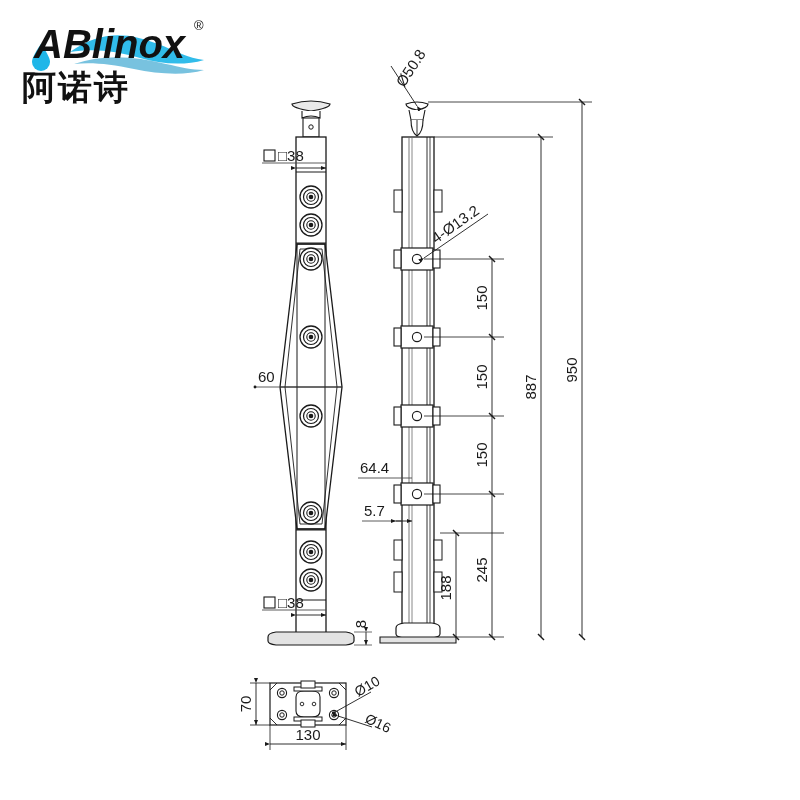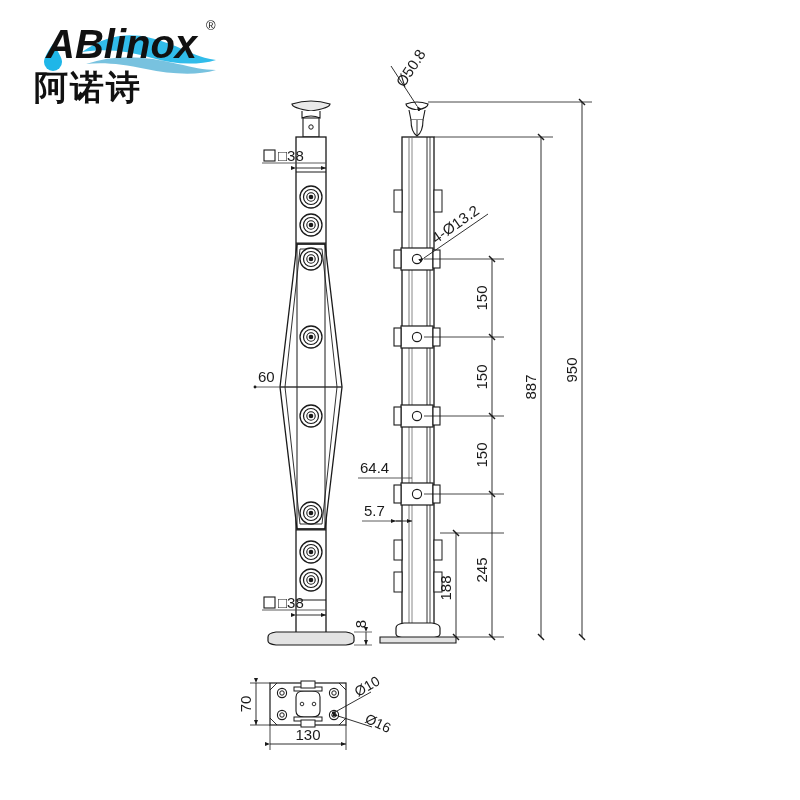--- a/index.html
+++ b/index.html
@@ -4,21 +4,21 @@
 <title>ABlinox Balustrade Post Technical Drawing</title>
 <style>
   html,body{margin:0;padding:0;background:#ffffff;}
   body{
     width:800px;height:800px;overflow:hidden;position:relative;
     font-family:"Liberation Sans", sans-serif;
   }
   #sheet{position:absolute;inset:0;width:800px;height:800px;}
 
   
-  #logo{position:absolute;left:20px;top:6px;width:210px;height:100px;}
+  #logo{position:absolute;left:8px;top:6px;width:210px;height:100px;}
   #logo svg{display:block;}
 
   
   #drawing{position:absolute;left:0;top:0;width:800px;height:800px;}
 </style>
 </head>
 <body>
 
 <div id="sheet">
 

